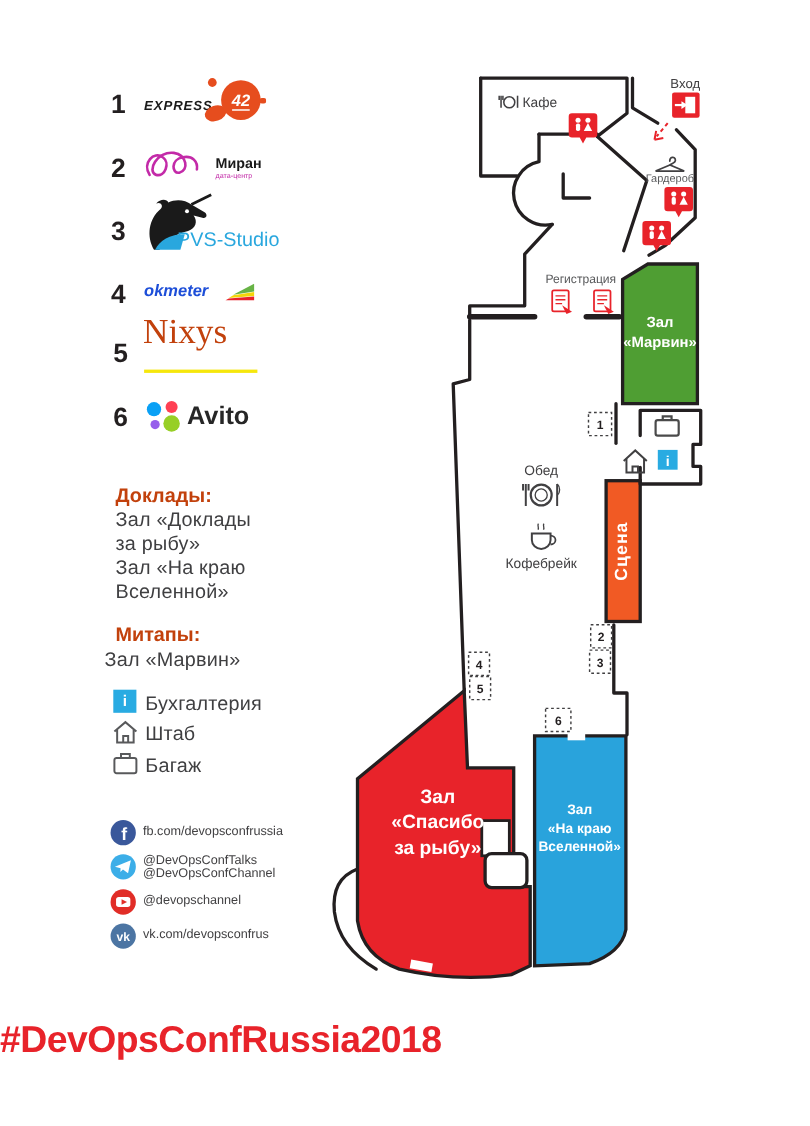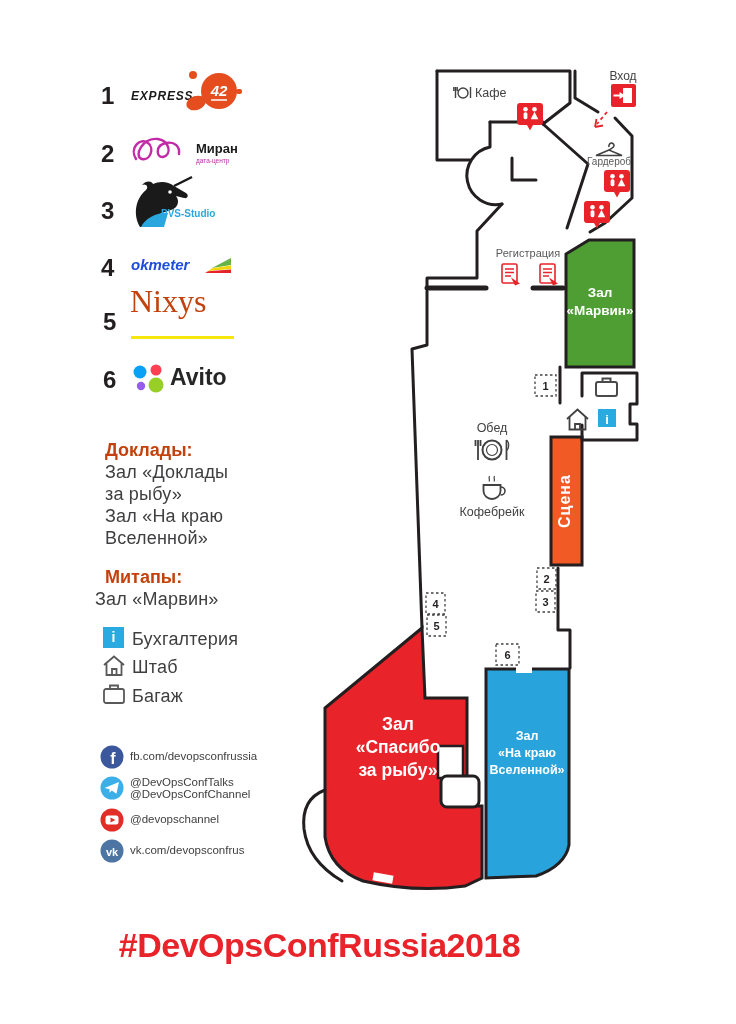--- a/index.html
+++ b/index.html
@@ -3,21 +3,21 @@
 <meta charset="utf-8">
 <style>
   html,body{margin:0;padding:0;background:#fff;}
   #page{position:relative;width:736px;height:1024px;background:#fff;overflow:hidden;
         font-family:"Liberation Sans",sans-serif;color:#231f20;}
   .abs{position:absolute;}
   .snum{font-size:24px;font-weight:800;color:#231f20;}
   .leg{font-size:18px;color:#3f3f41;letter-spacing:.2px;}
   .leg-title{font-size:18px;font-weight:700;color:#c2410c;}
   .soc-text{font-size:11.5px;color:#414042;line-height:13px;}
-  .hashtag{left:0;top:926px;width:639px;text-align:center;font-size:34px;font-weight:800;
+  .hashtag{left:0;top:926px;width:639px;font-size:34px;font-weight:800;
            color:#e8232a;letter-spacing:-0.5px;}
   svg text{font-family:"Liberation Sans",sans-serif;}
   .serifword{font-family:"Liberation Serif",serif;}
 </style>
 </head>
 <body>
 
 <div id="page">
 
   <svg class="abs" style="left:0;top:0" width="736" height="1024" viewBox="0 0 736 1024">
@@ -205,21 +205,21 @@
   <div class="abs" style="left:196px;top:141px;font-size:13px;font-weight:800;color:#1a1a1a">Миран</div>
   <div class="abs" style="left:196px;top:157px;font-size:6.5px;color:#c32aa8">дата-центр</div>
 
   <div class="abs snum" style="left:101px;top:197px">3</div>
   <svg class="abs" style="left:126px;top:175px" width="76" height="54" viewBox="0 0 76 54">
     <path d="M48,11 L66,2" stroke="#1a1a1a" stroke-width="2.5"></path>
     <path d="M14,52 C7,40 9,24 20,15 C23,12 20,8 16,10 C20,5 26,6 27,9 C33,6 42,6 48,11 L60,18 C63,20 62,24 58,23 L50,21 C54,26 52,33 45,35 C34,38 23,43 19,52 Z" fill="#1a1a1a"></path>
     <circle cx="44" cy="17" r="1.8" fill="#fff"></circle>
     <path d="M15,52 C19,43 31,37 42,38 L38,52 Z" fill="#29a7de"></path>
   </svg>
-  <div class="abs" style="left:161px;top:208px;font-size:10px;font-weight:700;color:#29a7de">PVS-Studio</div>
+  <div class="abs" style="left:161px;top:208px;font-size:18px;font-weight:400;color:#29a7de">PVS-Studio</div>
 
   <div class="abs snum" style="left:101px;top:254px">4</div>
   <div class="abs" style="left:131px;top:256px;font-size:15px;font-style:italic;font-weight:700;color:#1d4ed8">okmeter</div>
   <svg class="abs" style="left:204px;top:255px" width="28" height="20" viewBox="0 0 28 20">
     <path d="M8,13 L27,10 L27,3 Z" fill="#67b346"></path>
     <path d="M4,16 L27,14 L27,10.5 L8,13.3 Z" fill="#f5d60a"></path>
     <path d="M1,18 L27,18 L27,14.5 L4,16.3 Z" fill="#e8232a"></path>
   </svg>
 
   <div class="abs snum" style="left:103px;top:308px">5</div>

